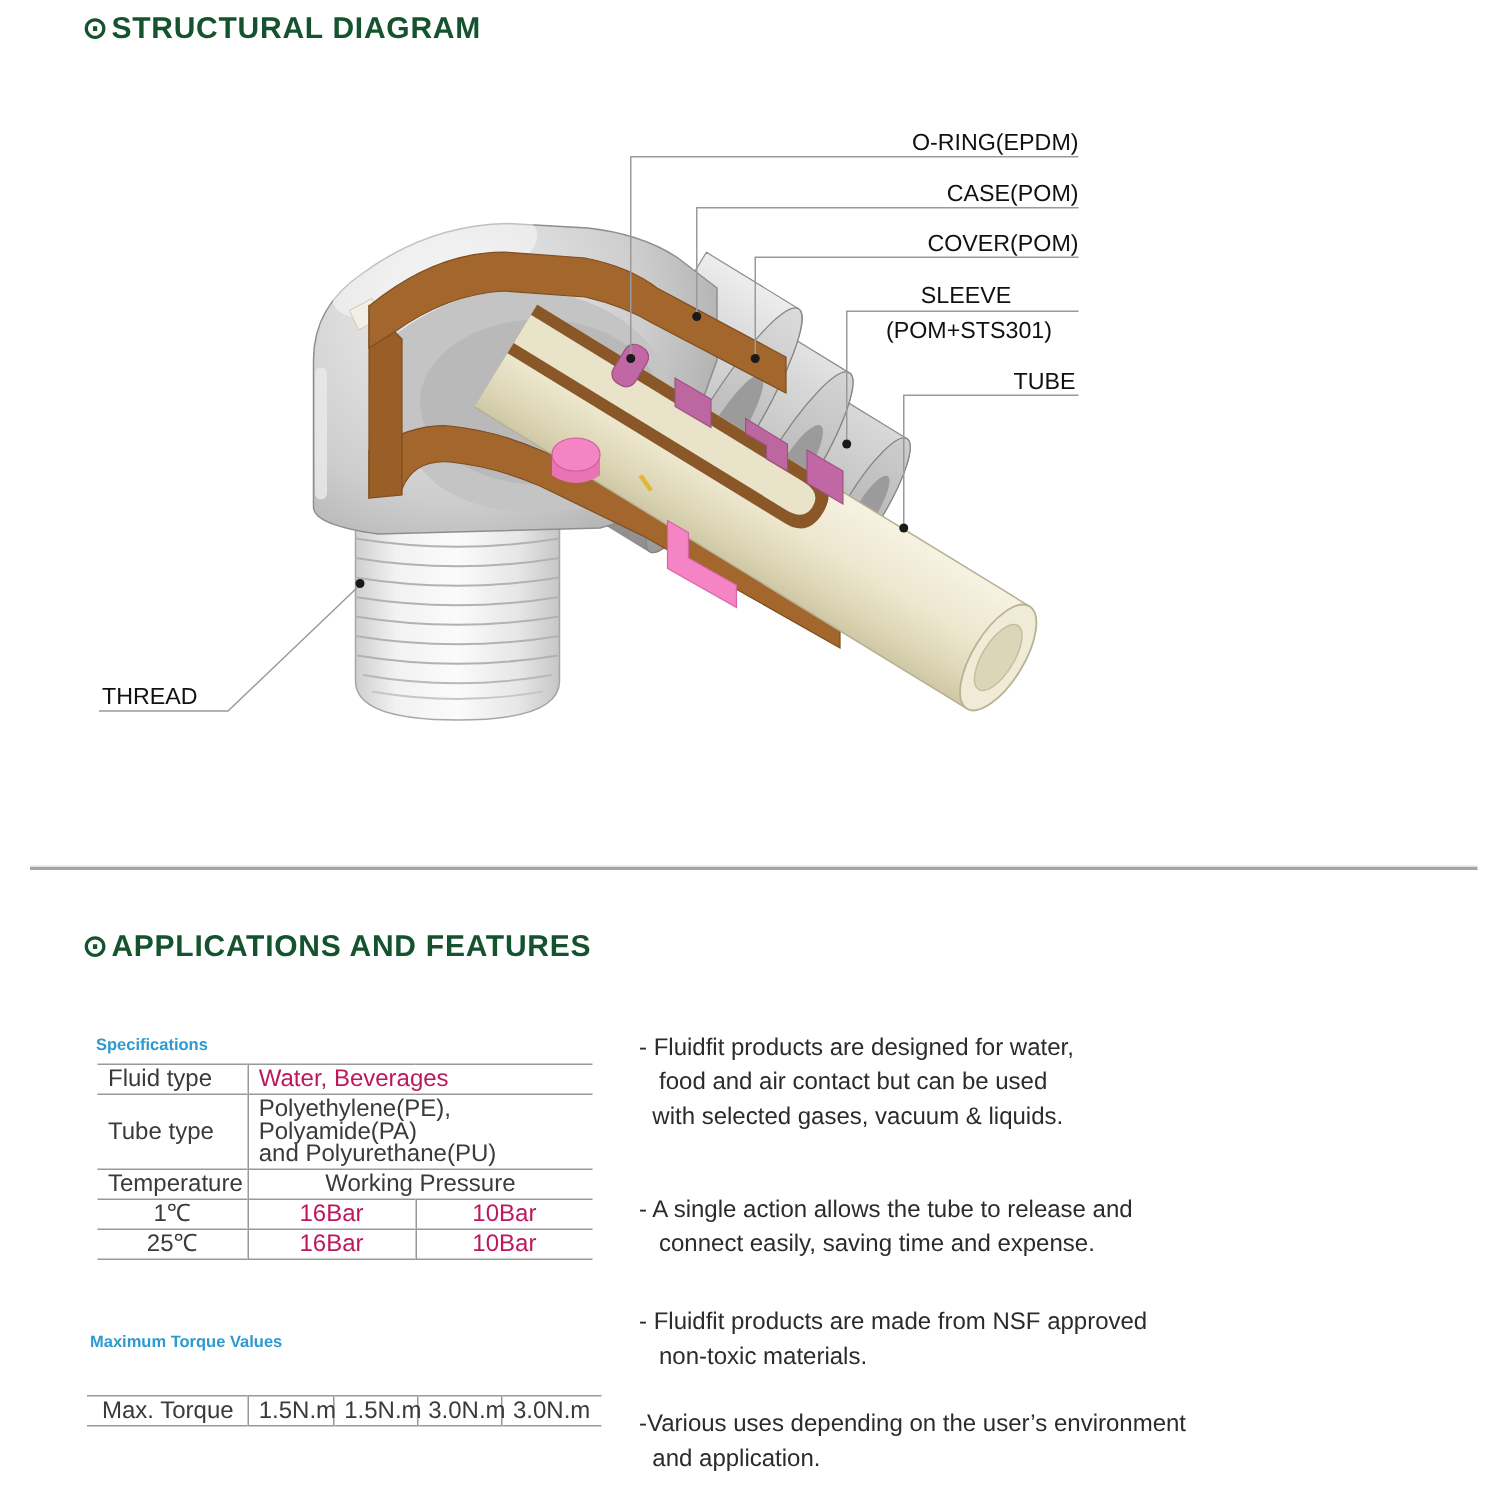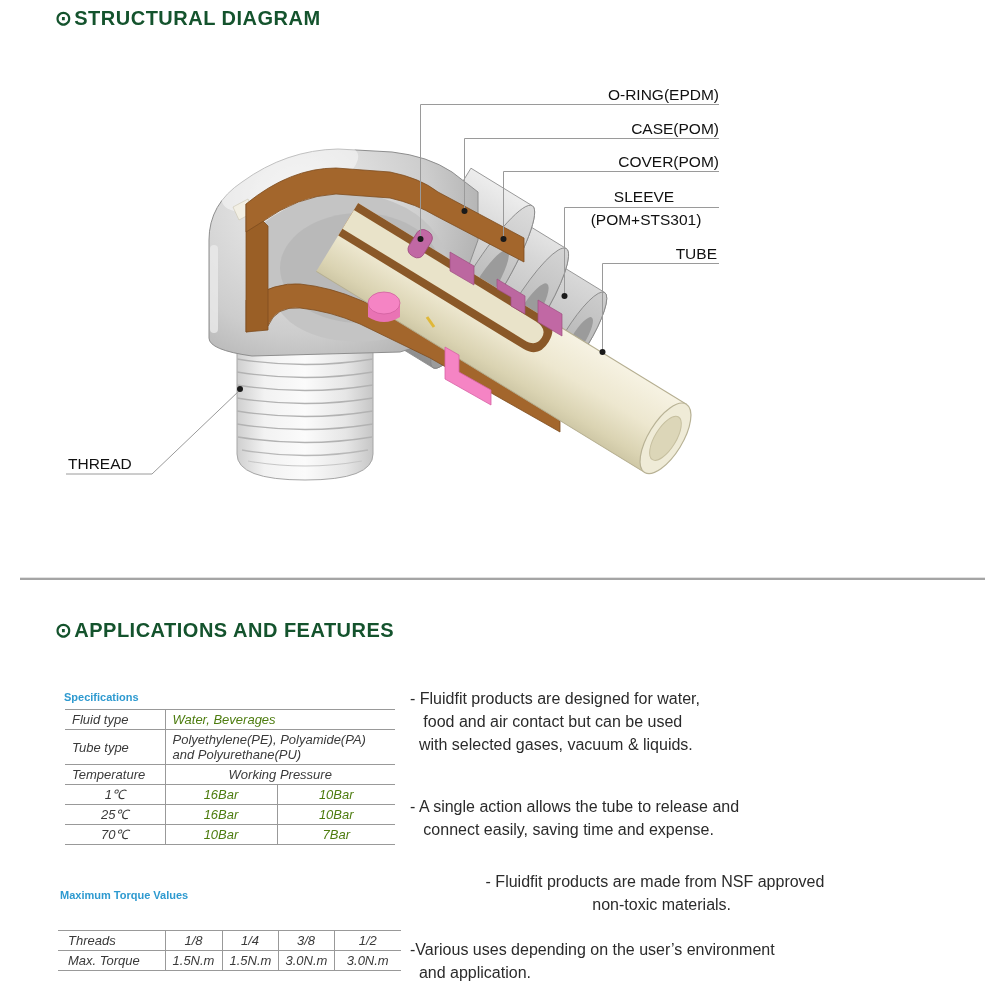--- a/index.html
+++ b/index.html
@@ -13,43 +13,43 @@
   }
   .heading .marker{font-weight:bold;margin-right:2px;}
   #heading-structural{top:6px;}
   #heading-applications{top:618px;}
   #diagram-svg{position:absolute;left:0;top:0;}
   #divider{position:absolute;left:20px;top:577px;width:965px;height:0;
     border-top:1px solid #e2e2e2;border-bottom:2px solid #a5a5a5;}
   .blue-title{position:absolute;color:#2E9AD0;font-weight:bold;font-size:11px;line-height:18px;}
   #spec-title{left:64px;top:688px;}
   #torque-title{left:60px;top:886px;text-align:center;}
-  table{border-collapse:collapse;font-size:13px;color:#3a3a3a;table-layout:fixed;font-style:italic;}
+  table{border-collapse:collapse;font-size:16px;color:#3a3a3a;table-layout:fixed;}
   td{padding:2px 7px;line-height:15px;}
   #spec-table{position:absolute;left:65px;top:709px;width:330px;}
   #spec-table tr{border-bottom:1px solid #999;}
   #spec-table tr:first-child{border-top:1px solid #999;}
   #spec-table td.lbl{border-right:1px solid #999;}
   #spec-table td.vdiv{border-left:1px solid #999;}
   #spec-table td.ctr{text-align:center;}
-  .blue{color:#4d7c0f;}
+  .blue{color:#be185d;}
   .prewrap{white-space:pre-wrap;}
   #torque-table{position:absolute;left:58px;top:930px;width:343px;}
   #torque-table tr{border-bottom:1px solid #999;}
   #torque-table tr:first-child{border-top:1px solid #999;}
   #torque-table td{text-align:center;}
   #torque-table td:first-child{text-align:left;padding-left:10px;}
   #torque-table td + td{border-left:1px solid #999;}
   .feature{
-    position:absolute;left:410px;width:490px;font-size:16px;line-height:23px;
+    position:absolute;left:426px;width:490px;font-size:16px;line-height:23px;
     color:#2b2b2b;white-space:pre-wrap;
   }
   #feature-0{top:687px;}
   #feature-1{top:795px;}
-  #feature-2{top:870px;text-align:center;}
+  #feature-2{top:870px;}
   #feature-3{top:938px;}
   text{font-family:"Liberation Sans",sans-serif;}
 </style>
 </head>
 <body>
 
 <div class="heading" id="heading-structural"><span class="marker">⊙</span><span>STRUCTURAL DIAGRAM</span></div>
 
 <svg id="diagram-svg" width="1000" height="565" viewBox="0 0 1000 565">
   <defs>
@@ -212,46 +212,34 @@
   <tr>
     <td class="lbl ctr">1℃</td>
     <td class="ctr blue">16Bar</td>
     <td class="ctr blue vdiv">10Bar</td>
   </tr>
   <tr>
     <td class="lbl ctr">25℃</td>
     <td class="ctr blue">16Bar</td>
     <td class="ctr blue vdiv">10Bar</td>
   </tr>
-  <tr>
-    <td class="lbl ctr">70℃</td>
-    <td class="ctr blue">10Bar</td>
-    <td class="ctr blue vdiv">7Bar</td>
-  </tr>
 </tbody>
   </table>
 
 <div class="blue-title" id="torque-title"><span>Maximum Torque Values</span><br></div>
 
 <table id="torque-table">
   <colgroup>
       <col style="width:107px">
       <col style="width:57px">
       <col style="width:56px">
       <col style="width:56px">
       <col style="width:67px">
     </colgroup>
   <tbody>
-      <tr>
-    <td>Threads</td>
-    <td>1/8</td>
-    <td>1/4</td>
-    <td>3/8</td>
-    <td>1/2</td>
-  </tr>
   <tr>
     <td>Max. Torque</td>
     <td>1.5N.m</td>
     <td>1.5N.m</td>
     <td>3.0N.m</td>
     <td>3.0N.m</td>
   </tr>
 </tbody>
   </table>
 

